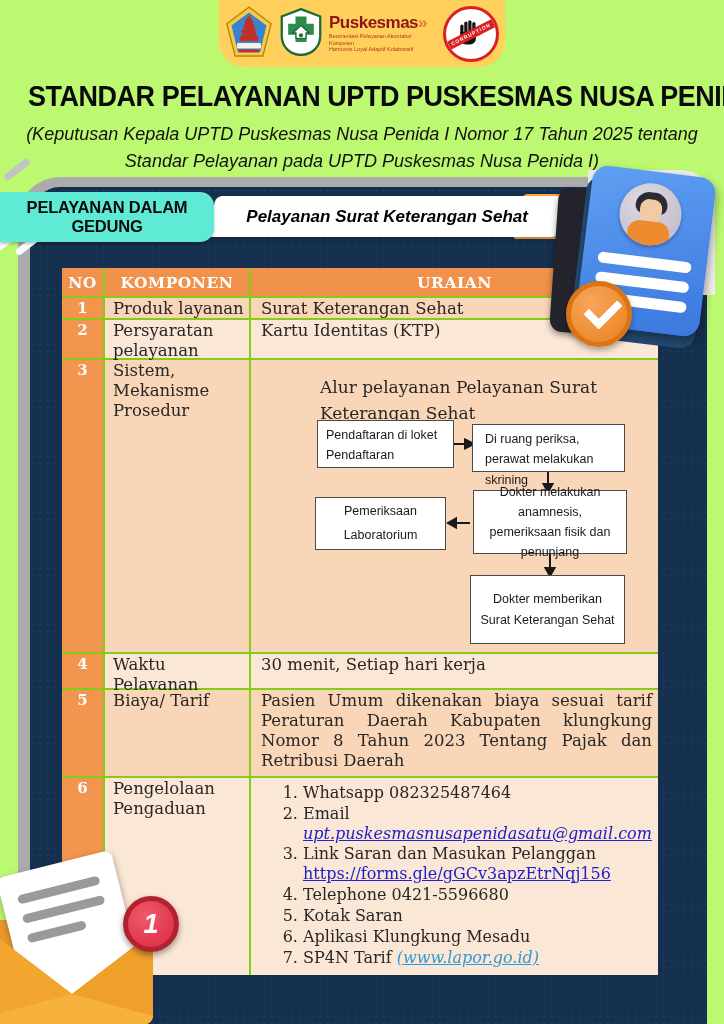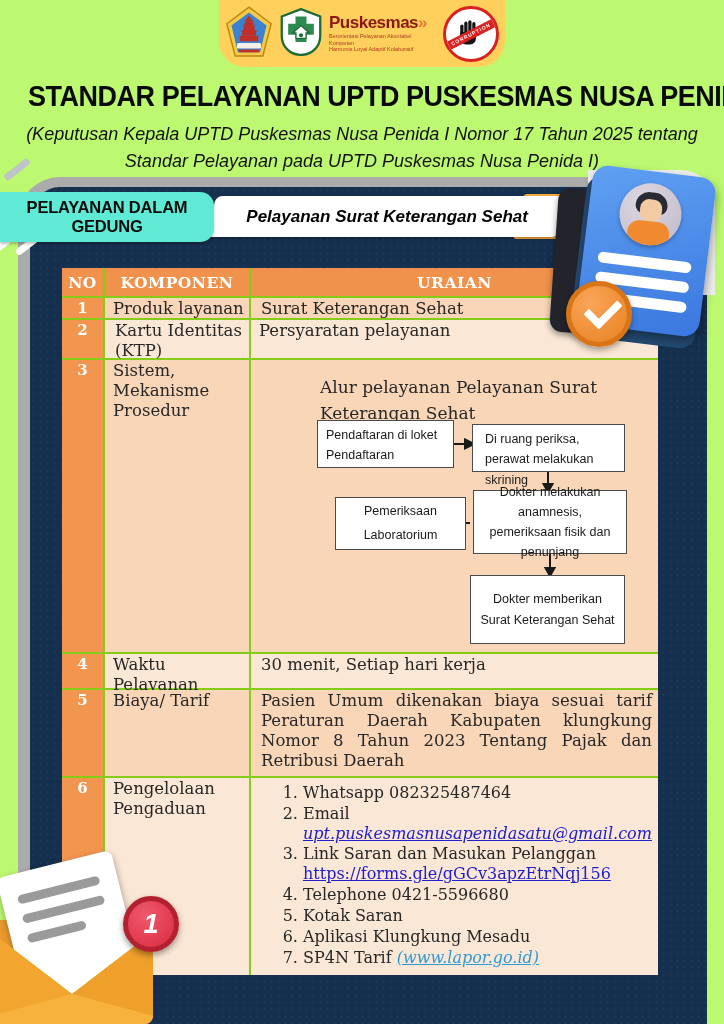--- a/index.html
+++ b/index.html
@@ -76,21 +76,21 @@
   
   .flowcell{position:relative;padding:0;}
   .flow-title{position:absolute;left:69px;top:14px;width:348px;font-size:17px;line-height:1.55;}
   .fbox{position:absolute;background:#fff;border:1.6px solid #4a4a4a;box-sizing:border-box;
     font-family:"Liberation Sans",sans-serif;font-size:12.5px;line-height:1.62;color:#1a1a1a;
     padding:4px 8px;}
   .fbox.center{text-align:center;display:flex;align-items:center;justify-content:center;}
   .fb-a{left:44px;top:60px;width:137px;height:48px;margin-left:22px;}
   .fb-b{left:221px;top:64px;width:153px;height:48px;padding-left:12px;}
   .fb-c{left:222px;top:130px;width:154px;height:64px;}
-  .fb-d{left:64px;top:137px;width:131px;height:53px;line-height:1.9;margin-left:20px;}
+  .fb-d{left:64px;top:137px;width:131px;height:53px;line-height:1.9;}
   .fb-e{left:219px;top:215px;width:155px;height:69px;}
   .flow-svg{position:absolute;left:0;top:0;}
 
   
   .complaints{margin:4px 0 6px 0;padding-left:30px;font-size:16px;line-height:1.24;}
   .complaints li{margin:1px 12px;}
   a.link{color:#2020CC;text-decoration:underline;}
   a.link.italic{font-style:italic;}
   a.link.lapor{color:#2F9AD4;font-style:italic;}
 
@@ -208,22 +208,22 @@
 <div class="abs service-table">
   <div class="cell hcell">NO</div>
   <div class="cell hcell">KOMPONEN</div>
   <div class="cell hcell">URAIAN</div>
 
   <div class="cell ncell">1</div>
   <div class="cell kcell row-dark">Produk layanan</div>
   <div class="cell ucell row-dark">Surat Keterangan Sehat</div>
 
   <div class="cell ncell">2</div>
+  <div class="cell kcell row-light">Persyaratan pelayanan</div>
   <div class="cell ucell row-light">Kartu Identitas (KTP)</div>
-  <div class="cell kcell row-light">Persyaratan pelayanan</div>
 
   <div class="cell ncell">3</div>
   <div class="cell kcell row-dark">Sistem, Mekanisme Prosedur</div>
   <div class="cell ucell row-dark flowcell">
     <div class="flow-title">Alur pelayanan Pelayanan Surat Keterangan Sehat</div>
     <svg class="flow-svg" width="407" height="292">
       <g stroke="#1a1a1a" stroke-width="2" fill="#1a1a1a">
         <line x1="185" y1="84" x2="214" y2="84"></line>
           <polygon points="214,79.5 223,84 214,88.5"></polygon>
         <line x1="297" y1="112" x2="297" y2="124"></line>

